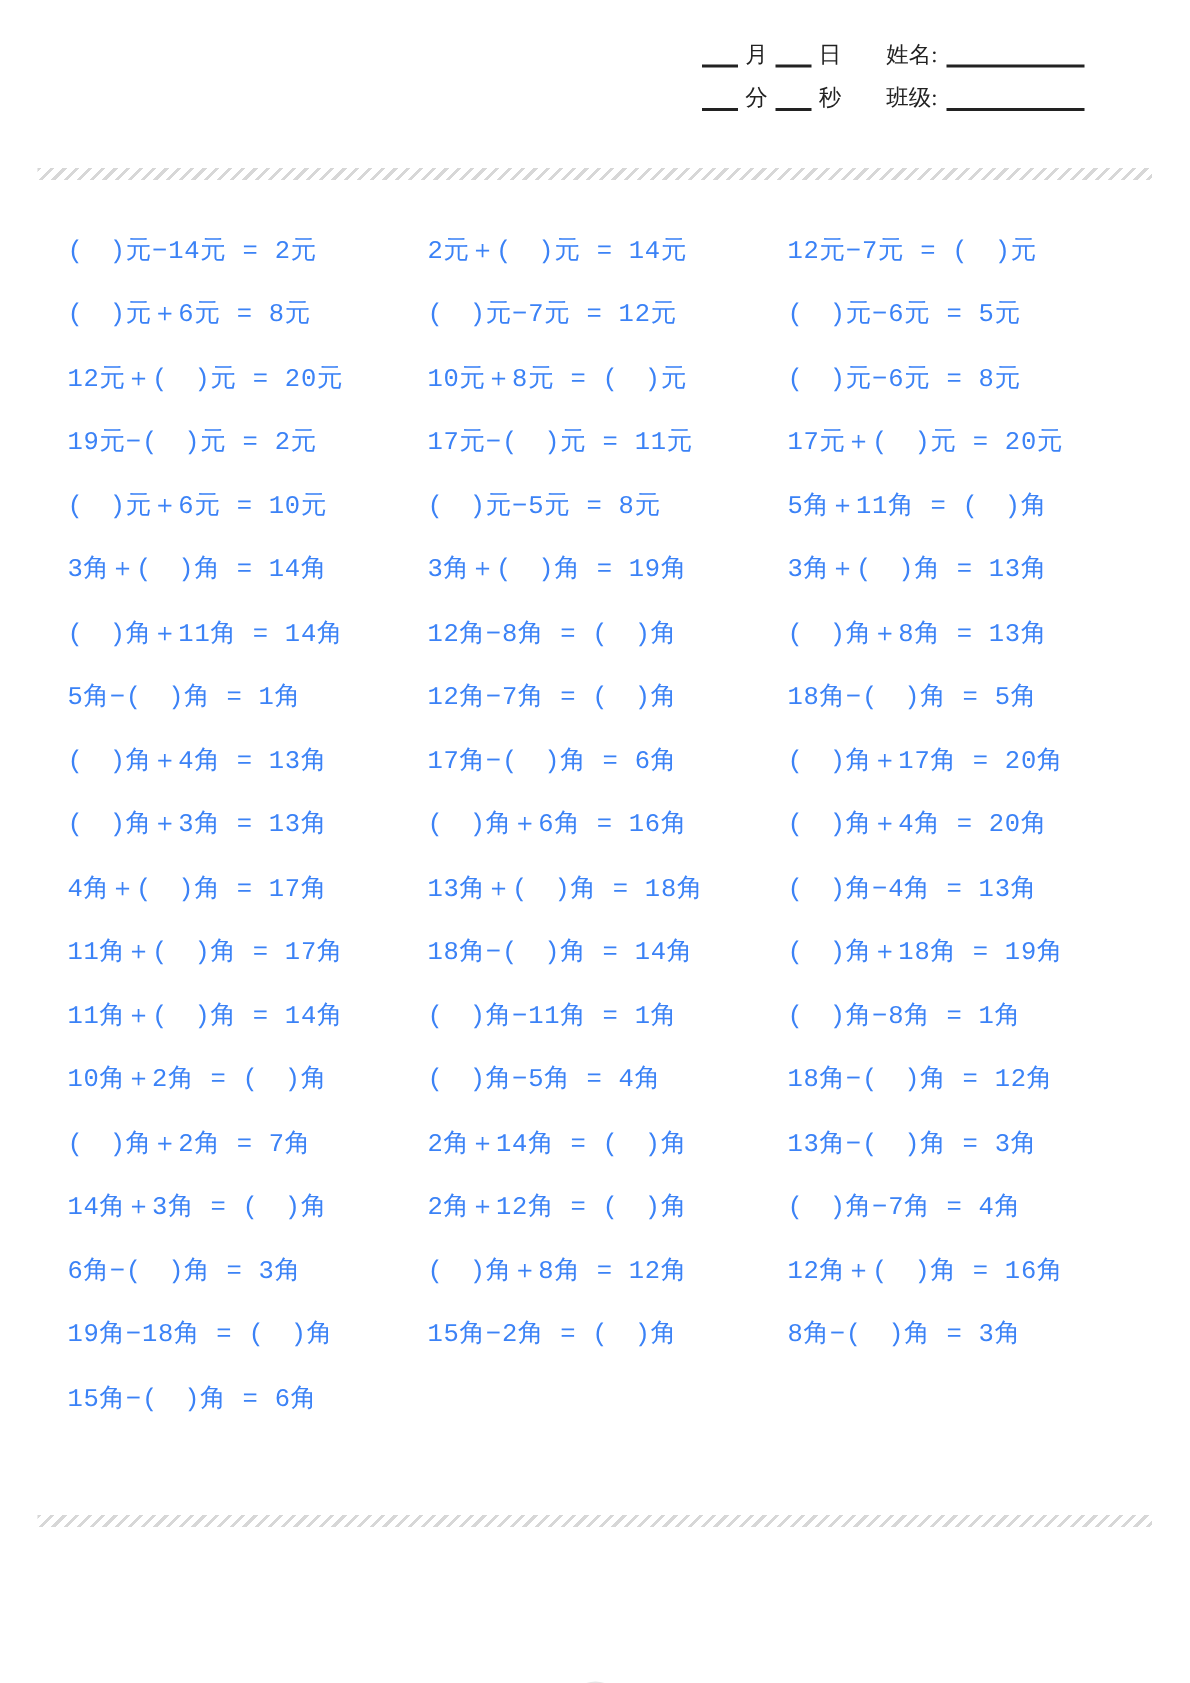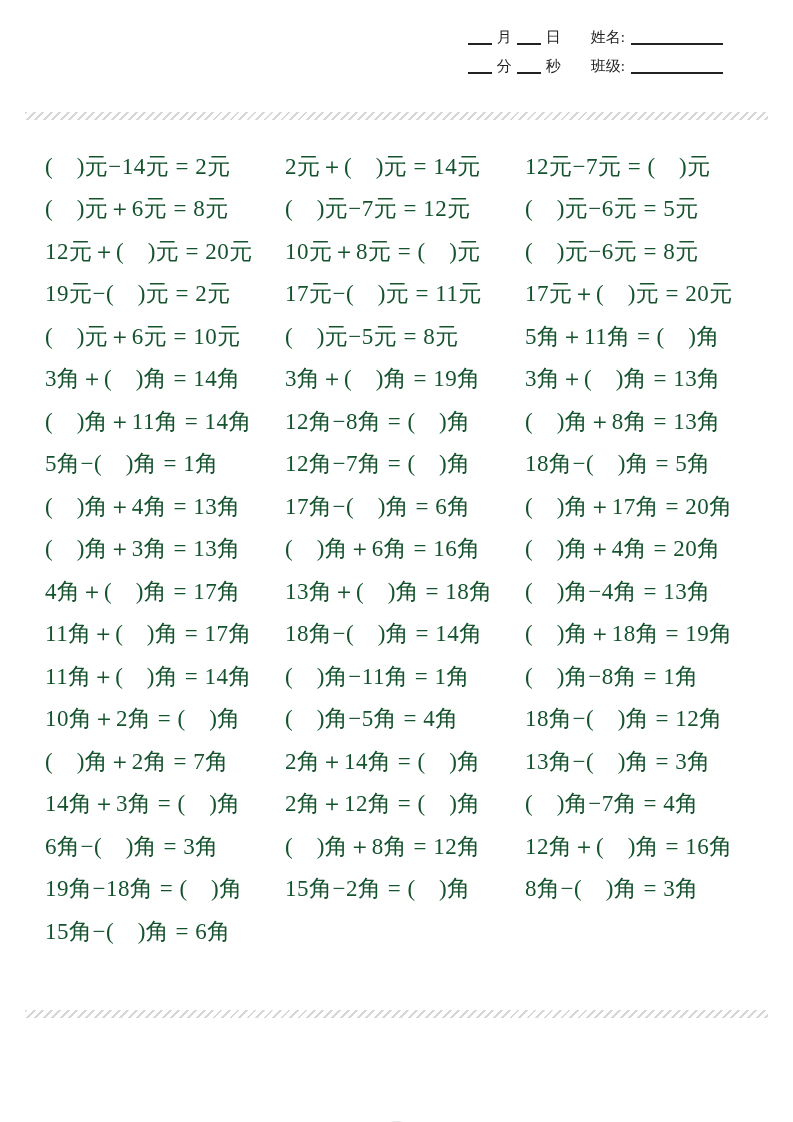--- a/index.html
+++ b/index.html
@@ -44,24 +44,25 @@
   .problems-grid{
     position:absolute;
     top:145px;left:45px;
     width:733px;
     display:grid;
     grid-template-columns:240px 240px 253px;
     grid-auto-rows:42.5px;
   }
   .problem-cell{
     display:flex;align-items:center;
-    font-size:23px;
+    font-size:17px;
     letter-spacing:0.5px;
     white-space:nowrap;
-    color:#14532d;
+    color:#3b82f6;
+    font-family:Liberation Mono, monospace;
   }
   
   .footer{
     position:absolute;
     top:1120px;left:0;width:100%;height:40px;
     display:flex;align-items:flex-start;justify-content:center;
   }
   .watermark-circle{
     position:absolute;
     left:378px;top:1px;

